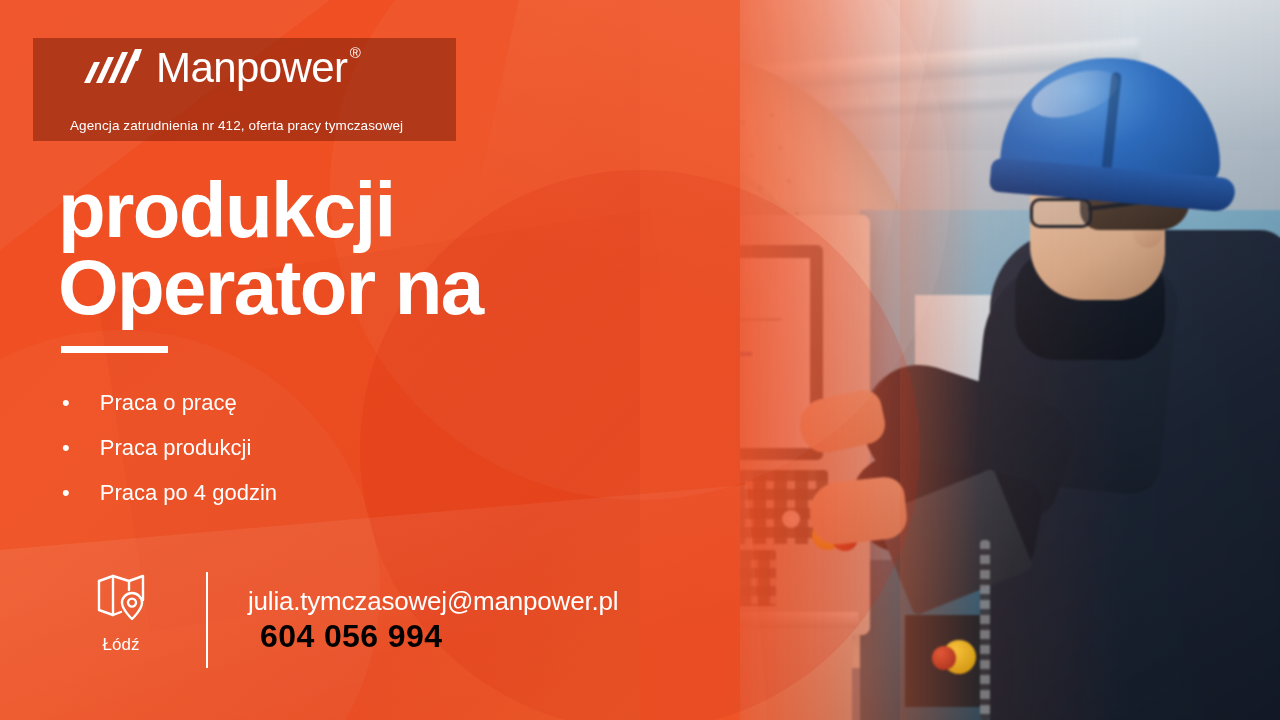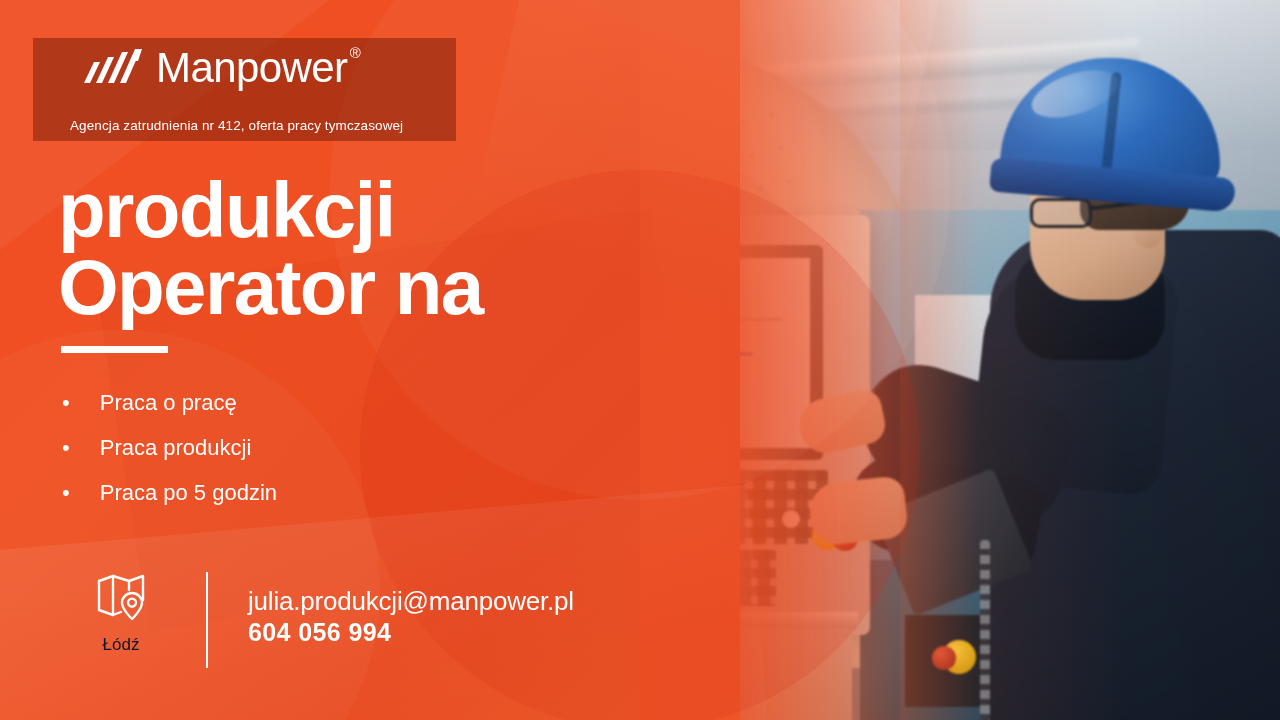--- a/index.html
+++ b/index.html
@@ -216,25 +216,25 @@
   
   .bullets { position:absolute; top:392px; left:62px; width:420px; }
   .bullet-item {
     display:flex; align-items:baseline; gap:30px;
     color:#fff; font-size:22px; line-height:1; margin-bottom:23px;
   }
   .bullet-dot { font-size:22px; line-height:1; }
 
   
   .loc-block { position:absolute; top:572px; left:84px; width:74px; text-align:center; }
-  .loc-label { color:#0f172a; font-size:17px; margin-top:9px; }
+  .loc-label { color:#ffffff; font-size:17px; margin-top:9px; }
   .divider { position:absolute; top:572px; left:206px; width:2px; height:96px; background:#fff; }
   .contact { position:absolute; top:586px; left:248px; }
   .contact-email { color:#fff; font-size:26px; line-height:1.18; letter-spacing:-.2px; white-space:nowrap; }
-  .contact-phone { color:#ffffff; font-size:25px; font-weight:bold; line-height:1.2; letter-spacing:.4px; }
+  .contact-phone { color:#000000; font-size:32px; font-weight:bold; line-height:1.2; letter-spacing:.4px;margin-left:12px; }
 </style>
 </head>
 <body>
 
 <div id="poster">
 
   <div class="photo">
     <div class="ph ph-ceiling"></div>
     <div class="ph ph-beam"></div>
     <div class="ph ph-beam2"></div>
@@ -326,21 +326,21 @@
     <div class="bullet-item">
       <span class="bullet-dot">•</span>
       <span>Praca o pracę</span>
     </div>
     <div class="bullet-item">
       <span class="bullet-dot">•</span>
       <span>Praca produkcji</span>
     </div>
     <div class="bullet-item">
       <span class="bullet-dot">•</span>
-      <span>Praca po 5 godzin</span>
+      <span>Praca po 4 godzin</span>
     </div>
   </div>
 
   <div class="loc-block">
     <span>
       <svg width="52" height="50" viewBox="0 0 52 50" aria-hidden="true">
         <g fill="none" stroke="#ffffff" stroke-width="2.4" stroke-linejoin="round" stroke-linecap="round">
           <path d="M4 9 L18 4 L34 9 L48 4 L48 28"></path>
           <path d="M4 9 L4 38 L18 43 L26 40"></path>
           <path d="M18 4 L18 43"></path>
@@ -349,17 +349,17 @@
         <g fill="none" stroke="#ffffff" stroke-width="2.4" stroke-linejoin="round">
           <path d="M37 21 C31.5 21 27 25.4 27 30.8 C27 37.4 37 47 37 47 C37 47 47 37.4 47 30.8 C47 25.4 42.5 21 37 21 Z"></path>
           <circle cx="37" cy="30.6" r="4"></circle>
         </g>
       </svg>
     </span>
     <div class="loc-label">Łódź</div>
   </div>
   <div class="divider"></div>
   <div class="contact">
-    <div class="contact-email">julia.produkcji@manpower.pl</div>
+    <div class="contact-email">julia.tymczasowej@manpower.pl</div>
     <div class="contact-phone">604 056 994</div>
   </div>
 
 </div>
 
 </body></html>

